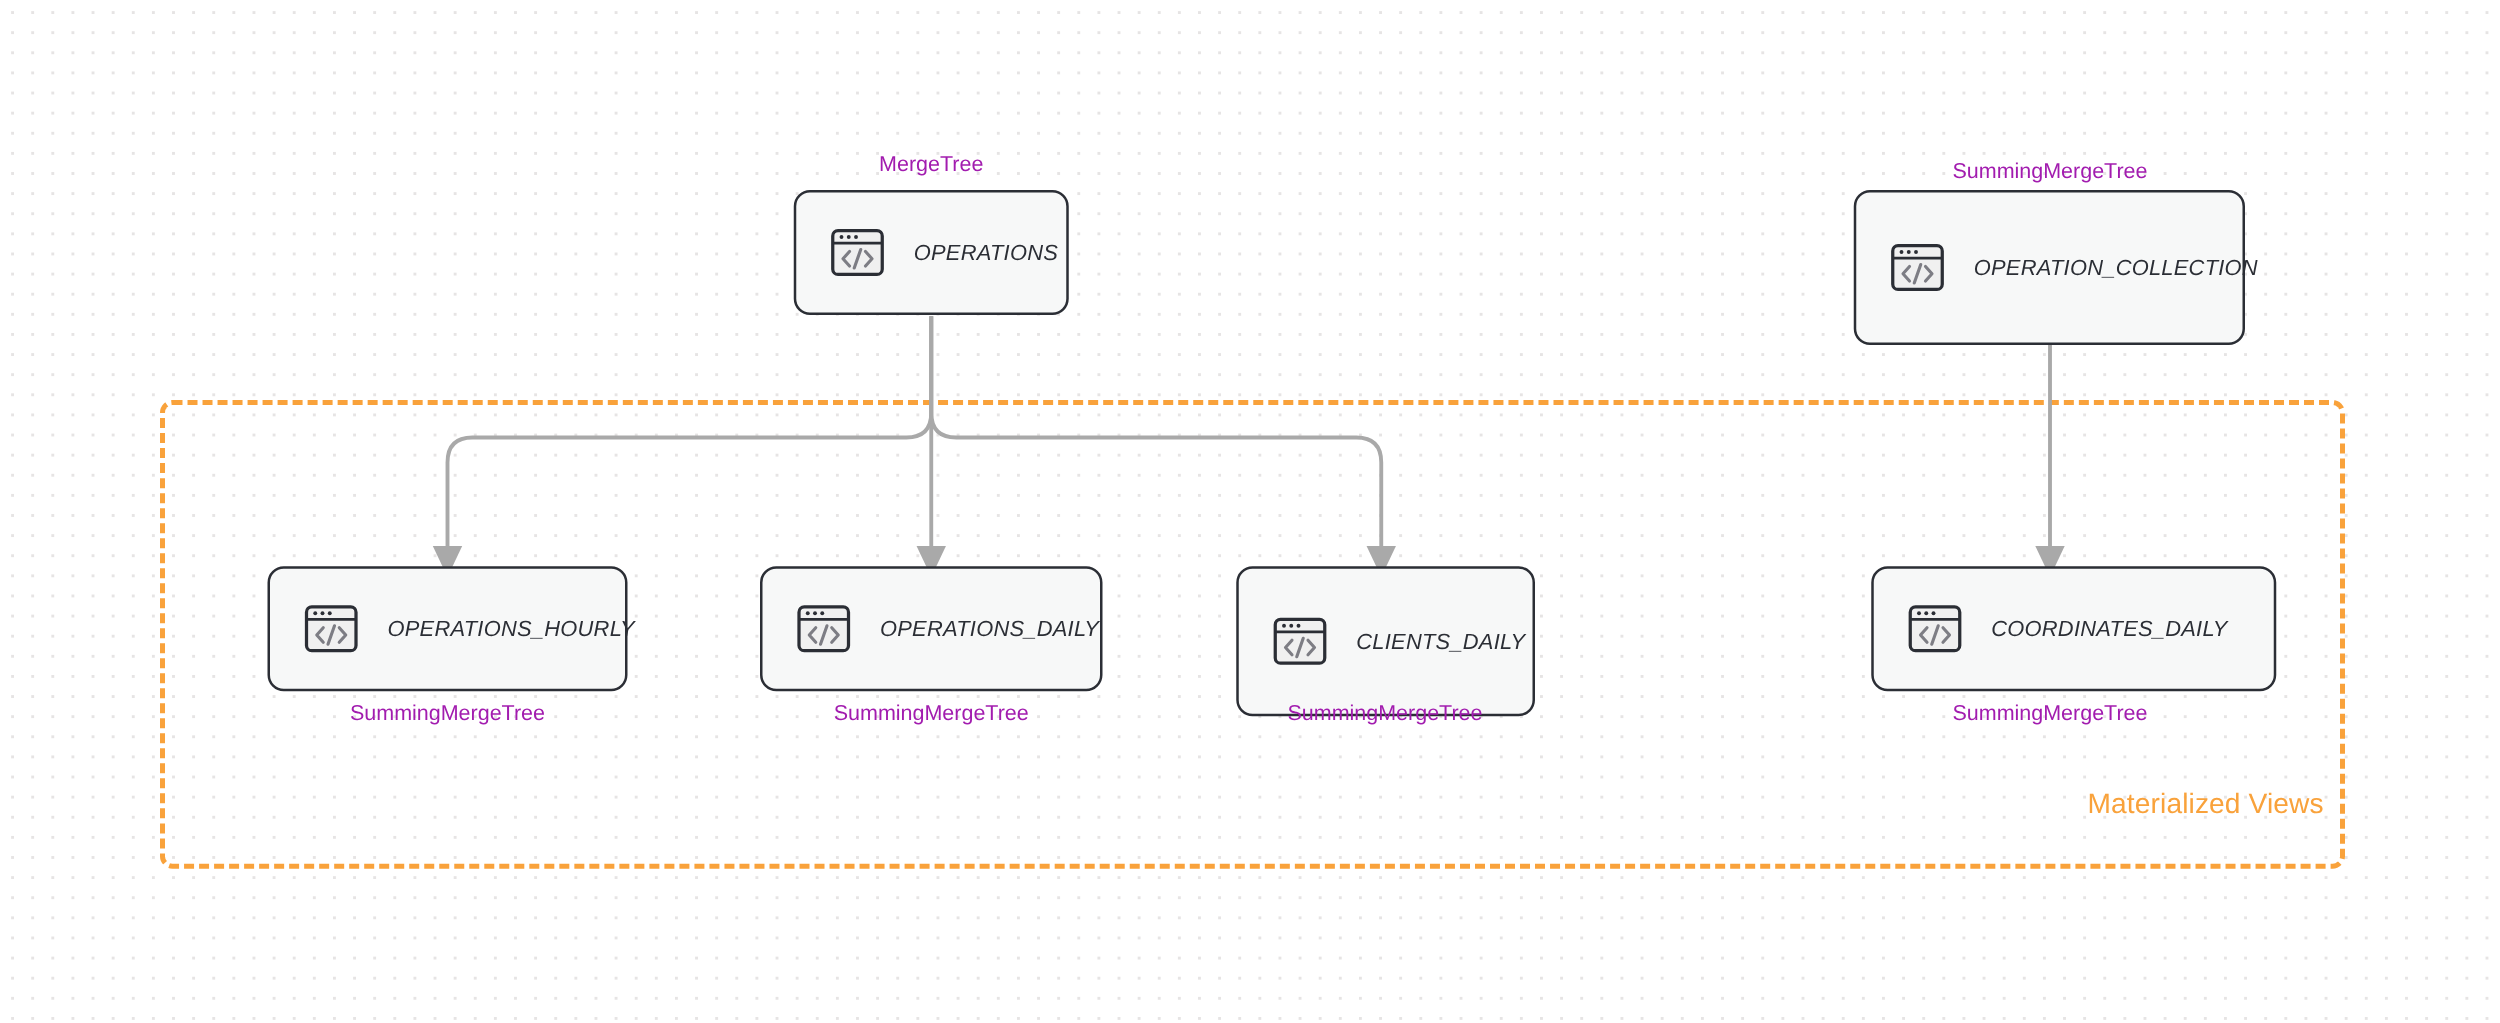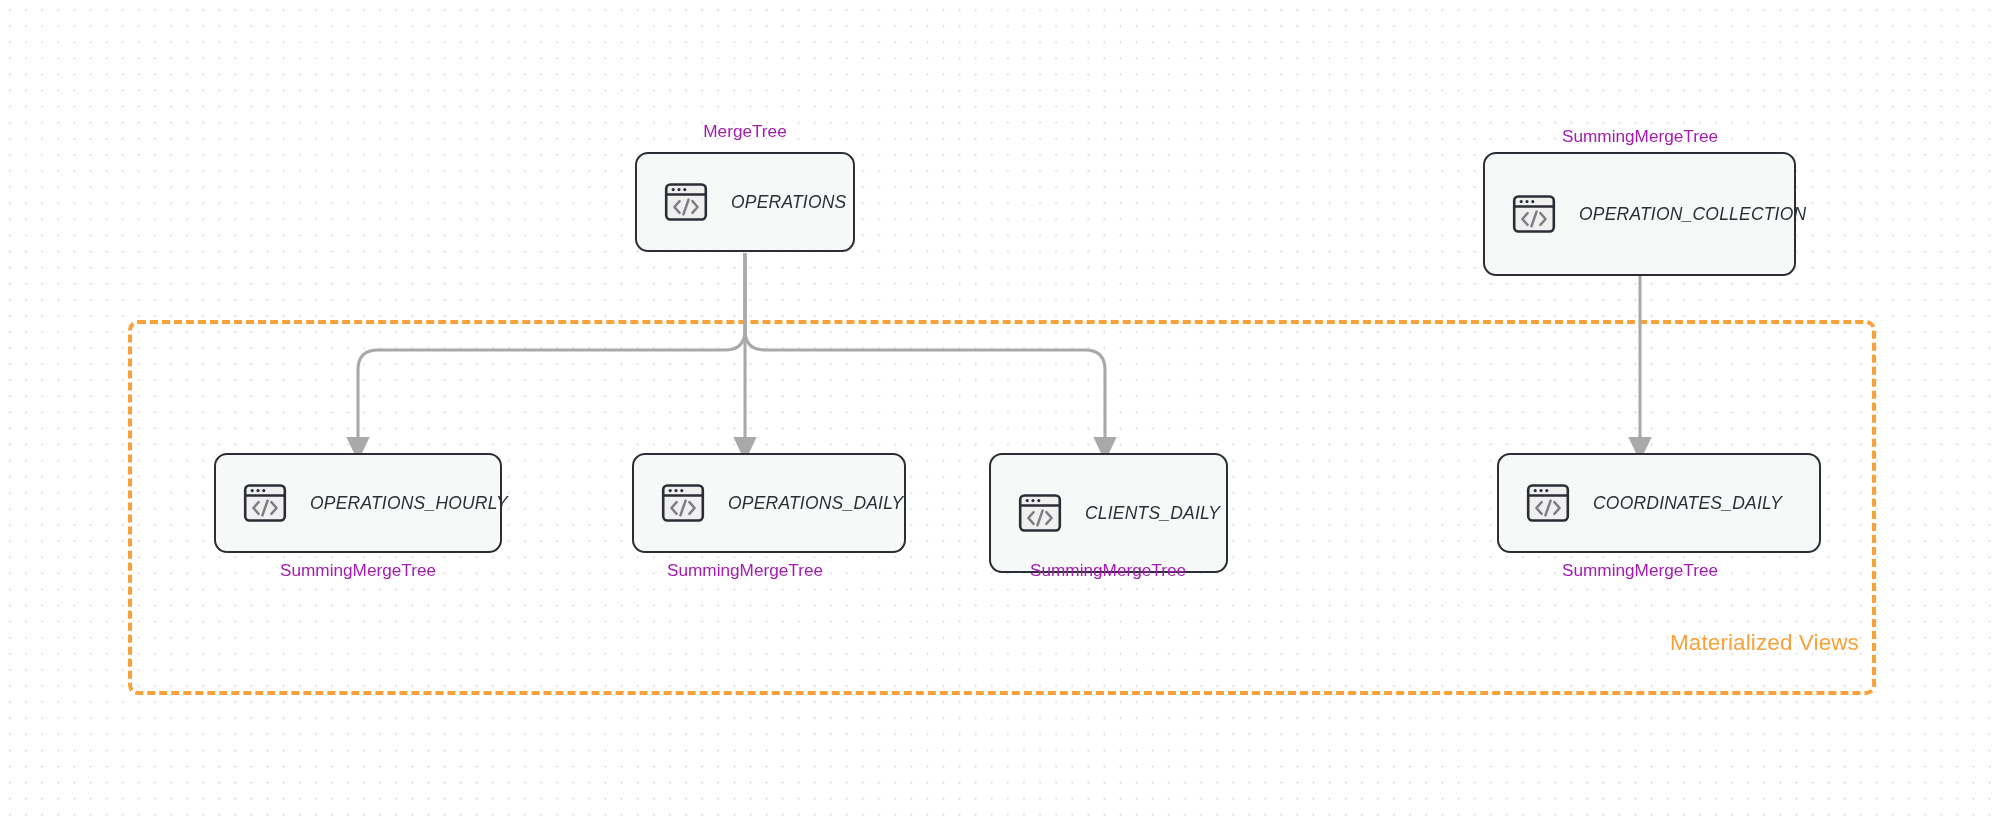--- a/index.html
+++ b/index.html
@@ -169,21 +169,21 @@
       <g fill="none" stroke="#7d7d84" stroke-width="2.5" stroke-linecap="round" stroke-linejoin="round">
         <path d="M16.6,22.2 L11.4,28.0 L16.6,33.8"></path>
         <path d="M29.4,22.2 L34.6,28.0 L29.4,33.8"></path>
         <path d="M25.6,20.6 L20.4,35.4"></path>
       </g>
     </svg>
     <span class="node-label">OPERATIONS_HOURLY</span>
   </div>
   <div class="node-caption" style="left:188px; top:560px; width:340px;">SummingMergeTree</div>
 
-  <div class="node" style="left:608px; top:453px; width:274px; height:100px;margin-left:24px;">
+  <div class="node" style="left:608px; top:453px; width:274px; height:100px;">
     <svg class="code-icon" viewBox="0 0 46 46">
       <rect x="3.2" y="5.5" width="39.6" height="35" rx="4.2" fill="#f0f0f0" stroke="#2b2e35" stroke-width="2.6"></rect>
       <path d="M3.2,15.5 H42.8" stroke="#2b2e35" stroke-width="2.3"></path>
       <circle cx="10.2" cy="10.6" r="1.55" fill="#2b2e35"></circle>
       <circle cx="16.0" cy="10.6" r="1.55" fill="#2b2e35"></circle>
       <circle cx="21.8" cy="10.6" r="1.55" fill="#2b2e35"></circle>
       <g fill="none" stroke="#7d7d84" stroke-width="2.5" stroke-linecap="round" stroke-linejoin="round">
         <path d="M16.6,22.2 L11.4,28.0 L16.6,33.8"></path>
         <path d="M29.4,22.2 L34.6,28.0 L29.4,33.8"></path>
         <path d="M25.6,20.6 L20.4,35.4"></path>

